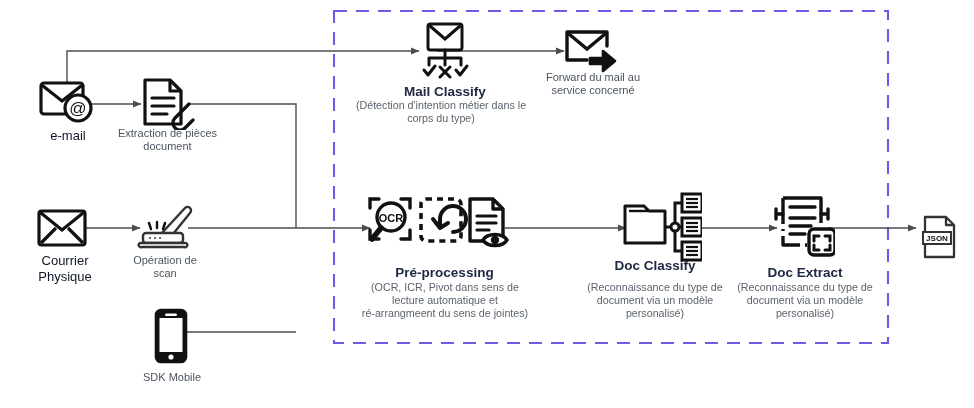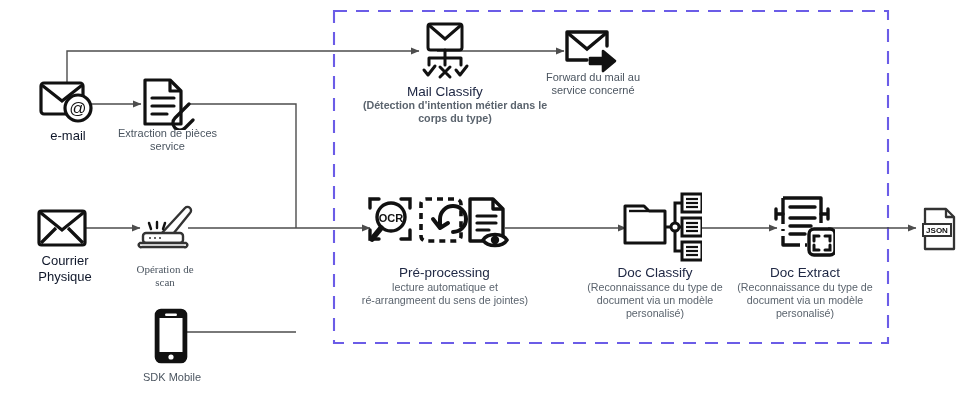--- a/index.html
+++ b/index.html
@@ -2,21 +2,21 @@
 <html><head>
 <meta charset="utf-8">
 <style>
   html,body{margin:0;padding:0;background:#ffffff;}
   body{width:974px;height:408px;overflow:hidden;
        font-family:"Liberation Sans","DejaVu Sans",sans-serif;}
   #stage{position:relative;width:974px;height:408px;background:#fff;}
   #wires{position:absolute;left:0;top:0;width:974px;height:408px;}
   .node{position:absolute;}
   .lbl{position:absolute;text-align:center;line-height:1.22;}
-  .title-dark{color:#202945;font-weight:normal;font-size:13.5px;}
+  .title-dark{color:#202945;font-weight:bold;font-size:13.5px;}
   .sub-gray{color:#5b646e;font-size:10.7px;}
   .plain-gray{color:#0f172a;font-size:13px;}
   .plain-gray-sm{color:#4b5560;font-size:11px;}
 </style>
 </head>
 <body>
 
 <div id="stage">
 
   <svg id="wires" viewBox="0 0 974 408" xmlns="http://www.w3.org/2000/svg">
@@ -70,21 +70,21 @@
       <g stroke="#111" stroke-width="3.2" stroke-linecap="round">
         <line x1="13" y1="22" x2="35" y2="22"></line>
         <line x1="13" y1="30" x2="35" y2="30"></line>
         <line x1="13" y1="38" x2="28" y2="38"></line>
       </g>
       <path d="M50,28 L36,42 a7,7 0 0 0 10,10 L54,44" fill="none" stroke="#111" stroke-width="3.2" stroke-linecap="round"></path>
     </svg>
   </div>
   <div class="lbl plain-gray-sm" style="left:100px;top:127px;width:135px;">
     <div>Extraction de pièces</div>
-    <div>service</div>
+    <div>document</div>
   </div>
 
   <div class="node" style="left:36px;top:206px;">
     <svg width="52" height="44" viewBox="0 0 52 44">
       <rect x="3" y="5" width="46" height="34" rx="2.5" fill="#fff" stroke="#111" stroke-width="3.2"></rect>
       <path d="M5,7 L26,24 L47,7" fill="none" stroke="#111" stroke-width="3.2" stroke-linecap="round"></path>
       <path d="M5,37 L20,22 M47,37 L32,22" fill="none" stroke="#111" stroke-width="3.2"></path>
     </svg>
   </div>
   <div class="lbl plain-gray" style="left:10px;top:253px;width:110px;text-align:center;">
@@ -102,21 +102,21 @@
           <line x1="18" y1="37" x2="18" y2="37"></line>
         <line x1="23" y1="37" x2="23" y2="37"></line>
       </g>
       <g stroke="#111" stroke-width="2.4" stroke-linecap="round">
         <line x1="14" y1="28" x2="12" y2="22"></line>
         <line x1="20" y1="27" x2="20" y2="21"></line>
         <line x1="26" y1="28" x2="28" y2="22"></line>
       </g>
     </svg>
   </div>
-  <div class="lbl plain-gray-sm" style="left:105px;top:263px;width:120px;font-family:Liberation Serif, serif;">
+  <div class="lbl plain-gray-sm" style="left:105px;top:254px;width:120px;">
     <div>Opération de</div>
     <div>scan</div>
   </div>
 
   <div class="node" style="left:152px;top:307px;">
     <svg width="38" height="58" viewBox="0 0 38 58">
       <rect x="4" y="3" width="30" height="52" rx="5" fill="#111" stroke="#111" stroke-width="2.6"></rect>
       <rect x="7.5" y="11" width="23" height="34" fill="#fff"></rect>
       <rect x="13" y="6.5" width="12" height="2.4" rx="1.2" fill="#fff"></rect>
       <circle cx="19" cy="50" r="2.6" fill="#fff"></circle>
@@ -130,21 +130,21 @@
     <svg width="62" height="60" viewBox="0 0 62 60">
       <rect x="15" y="2" width="34" height="26" rx="2.5" fill="#fff" stroke="#111" stroke-width="3"></rect>
       <path d="M17,4 L32,17 L47,4" fill="none" stroke="#111" stroke-width="3" stroke-linecap="round"></path>
       <path d="M32,28 V36 M16,36 H48 M16,36 V43 M32,36 V43 M48,36 V43" fill="none" stroke="#111" stroke-width="3" stroke-linecap="round" stroke-linejoin="round"></path>
       <path d="M11,48 L15,53 L22,44" fill="none" stroke="#111" stroke-width="3" stroke-linecap="round" stroke-linejoin="round"></path>
       <path d="M27,45 L37,55 M37,45 L27,55" fill="none" stroke="#111" stroke-width="3" stroke-linecap="round"></path>
       <path d="M43,48 L47,53 L54,44" fill="none" stroke="#111" stroke-width="3" stroke-linecap="round" stroke-linejoin="round"></path>
     </svg>
   </div>
   <div class="lbl title-dark" style="left:360px;top:84px;width:170px;">Mail Classify</div>
-  <div class="lbl sub-gray" style="left:358px;top:99px;width:194px;font-weight:bold;">
+  <div class="lbl sub-gray" style="left:344px;top:99px;width:194px;">
     <div>(Détection d'intention métier dans le</div>
     <div>corps du type)</div>
   </div>
 
   <div class="node" style="left:563px;top:28px;">
     <svg width="56" height="48" viewBox="0 0 56 48">
       <path d="M4,4 H44 V18 M4,4 V32 H24" fill="none" stroke="#111" stroke-width="3.4" stroke-linecap="round" stroke-linejoin="round"></path>
       <path d="M6,6 L24,21 L42,6" fill="none" stroke="#111" stroke-width="3.4" stroke-linecap="round"></path>
       <path d="M27,30 H40 V23 L52,33 L40,43 V36 H27 Z" fill="#111" stroke="#111" stroke-width="2.6" stroke-linejoin="round"></path>
     </svg>
@@ -177,20 +177,21 @@
         <line x1="112" y1="22" x2="131" y2="22"></line>
         <line x1="112" y1="29" x2="131" y2="29"></line>
         <line x1="112" y1="36" x2="124" y2="36"></line>
       </g>
       <path d="M118,46 a13,9 0 0 0 24,0 a13,9 0 0 0 -24,0 Z" fill="#fff" stroke="#111" stroke-width="3.4"></path>
       <circle cx="130" cy="46" r="4.2" fill="#111"></circle>
     </svg>
   </div>
   <div class="lbl title-dark" style="left:352px;top:265px;width:185px;">Pré-processing</div>
   <div class="lbl sub-gray" style="left:340px;top:281px;width:210px;">
+    <div>(OCR, ICR, Pivot dans sens de</div>
     <div>lecture automatique et</div>
     <div>ré-arrangmeent du sens de jointes)</div>
   </div>
 
   <div class="node" style="left:620px;top:190px;">
     <svg width="82" height="72" viewBox="0 0 82 72">
       <path d="M5,16 H24 L29,21 H45 V53 H5 Z" fill="#fff" stroke="#111" stroke-width="3" stroke-linejoin="round"></path>
       <path d="M9,21 H28" fill="none" stroke="#111" stroke-width="2.4"></path>
 
       <g fill="none" stroke="#111" stroke-width="3">
@@ -215,21 +216,21 @@
           </g>
         <rect x="62" y="52" width="20" height="18" fill="#fff" stroke="#111" stroke-width="3"></rect>
         <g stroke="#111" stroke-width="2.2">
             <line x1="66" y1="57" x2="78" y2="57"></line>
         <line x1="66" y1="61" x2="78" y2="61"></line>
             <line x1="66" y1="65" x2="78" y2="65"></line>
           </g>
       </g>
     </svg>
   </div>
-  <div class="lbl title-dark" style="left:575px;top:265px;width:160px;">Doc Classify</div>
+  <div class="lbl title-dark" style="left:575px;top:258px;width:160px;">Doc Classify</div>
   <div class="lbl sub-gray" style="left:565px;top:281px;width:180px;">
     <div>(Reconnaissance du type de</div>
     <div>document via un modèle</div>
     <div>personalisé)</div>
   </div>
 
   <div class="node" style="left:769px;top:193px;">
     <svg width="66" height="66" viewBox="0 0 66 66">
       <path d="M14,5 H52 V30" fill="none" stroke="#111" stroke-width="3.4" stroke-linejoin="round"></path>
       <path d="M14,5 V52 H38" fill="none" stroke="#111" stroke-width="3.4" stroke-linejoin="round" stroke-dasharray="26 5 2 5"></path>
@@ -249,21 +250,21 @@
       </g>
     </svg>
   </div>
   <div class="lbl title-dark" style="left:725px;top:265px;width:160px;">Doc Extract</div>
   <div class="lbl sub-gray" style="left:713px;top:281px;width:184px;">
     <div>(Reconnaissance du type de</div>
     <div>document via un modèle</div>
     <div>personalisé)</div>
   </div>
 
-  <div class="node" style="left:921px;top:206px;">
+  <div class="node" style="left:921px;top:214px;">
     <svg width="38" height="46" viewBox="0 0 38 46">
       <path d="M4,3 H25 L33,11 V43 H4 Z" fill="#fff" stroke="#333" stroke-width="2.3" stroke-linejoin="round"></path>
       <path d="M25,3 V11 H33" fill="none" stroke="#333" stroke-width="2.3" stroke-linejoin="round"></path>
       <rect x="2" y="18" width="28" height="12" fill="#fff" stroke="#333" stroke-width="2"></rect>
       <text x="16" y="27.4" font-size="8" font-weight="bold" text-anchor="middle" font-family="'Liberation Sans',sans-serif" fill="#111">JSON</text>
     </svg>
   </div>
 
 </div>
 

